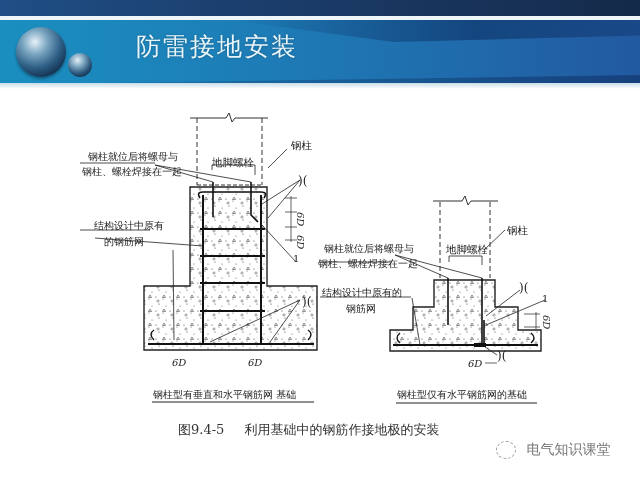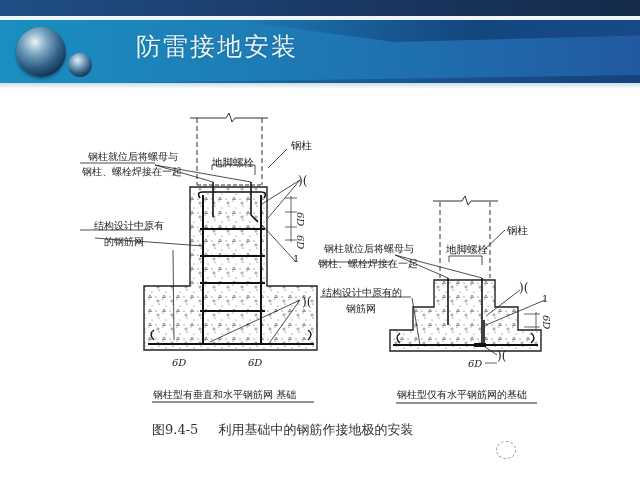--- a/index.html
+++ b/index.html
@@ -18,21 +18,21 @@
   .shadow { position:absolute; left:0; top:83px; width:640px; height:6px;
             background:linear-gradient(#c9dde8,#ffffff); }
   .title { position:absolute; left:136px; top:30px; font-size:25px; color:#e8f6fb;
            letter-spacing:2px; font-family:"DejaVu Sans", sans-serif; text-shadow:0 0 2px rgba(0,0,0,0.3); }
   .orb { position:absolute; border-radius:50%; }
   .orb-big { left:16px; top:27px; width:50px; height:50px;
              background:radial-gradient(circle at 38% 30%,#e8f2f8 0%,#7fa9c4 25%,#2e5f86 55%,#0b2440 85%); box-shadow:0 2px 3px rgba(0,0,0,0.35); }
   .orb-small { left:68px; top:53px; width:24px; height:24px;
              background:radial-gradient(circle at 40% 30%,#e4eff6 0%,#7ea6c0 30%,#2b577c 60%,#0a223c 90%); }
   .diagram { position:absolute; left:0; top:90px; }
-  .caption { position:absolute; left:152px; top:421px; font-size:13px; color:#333; font-family:"DejaVu Serif", serif; }
+  .caption { position:absolute; left:178px; top:421px; font-size:13px; color:#333; font-family:"DejaVu Serif", serif; }
   .caption .num { margin-right:16px; }
   .watermark { position:absolute; left:496px; top:441px; font-size:14px; color:#777; }
   .watermark .wm-icon { display:inline-block; width:18px; height:16px; border:1px dashed #999; border-radius:50%; margin-right:6px; vertical-align:middle; }
   svg text { font-family:"DejaVu Serif", serif; fill:#222; }
 </style>
 </head>
 <body>
 
 <div class="topband"></div>
 <div class="whiteline"></div>
@@ -169,13 +169,14 @@
   </g>
 </svg>
 
 <div class="caption">
   <span class="num">图9.4-5</span>
   <span>利用基础中的钢筋作接地极的安装</span>
 </div>
 
 <div class="watermark">
   <span class="wm-icon"></span>
+  <span>电气知识课堂</span>
 </div>
 
 </body></html>

